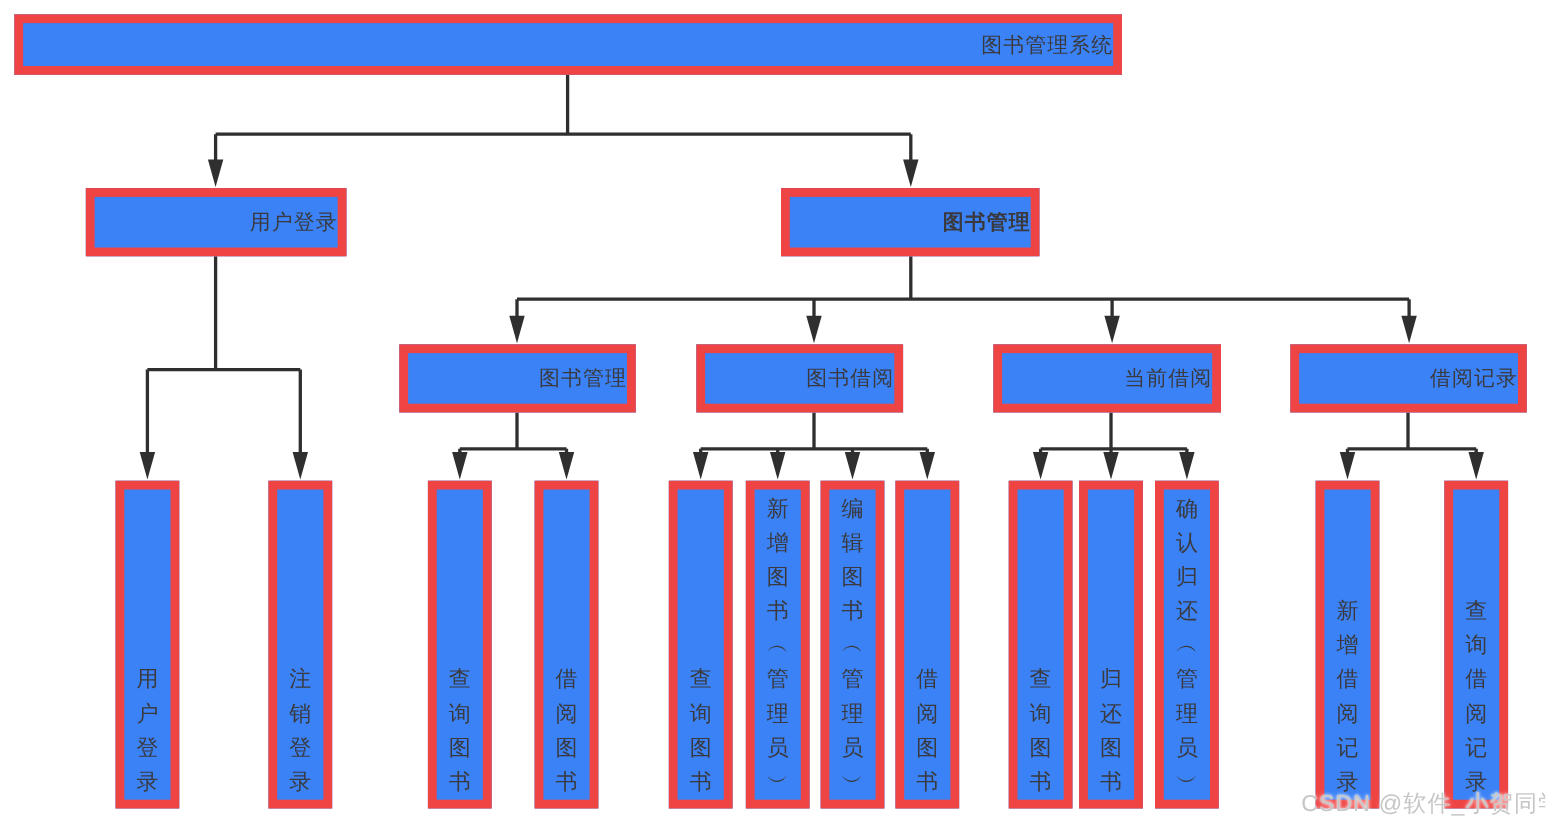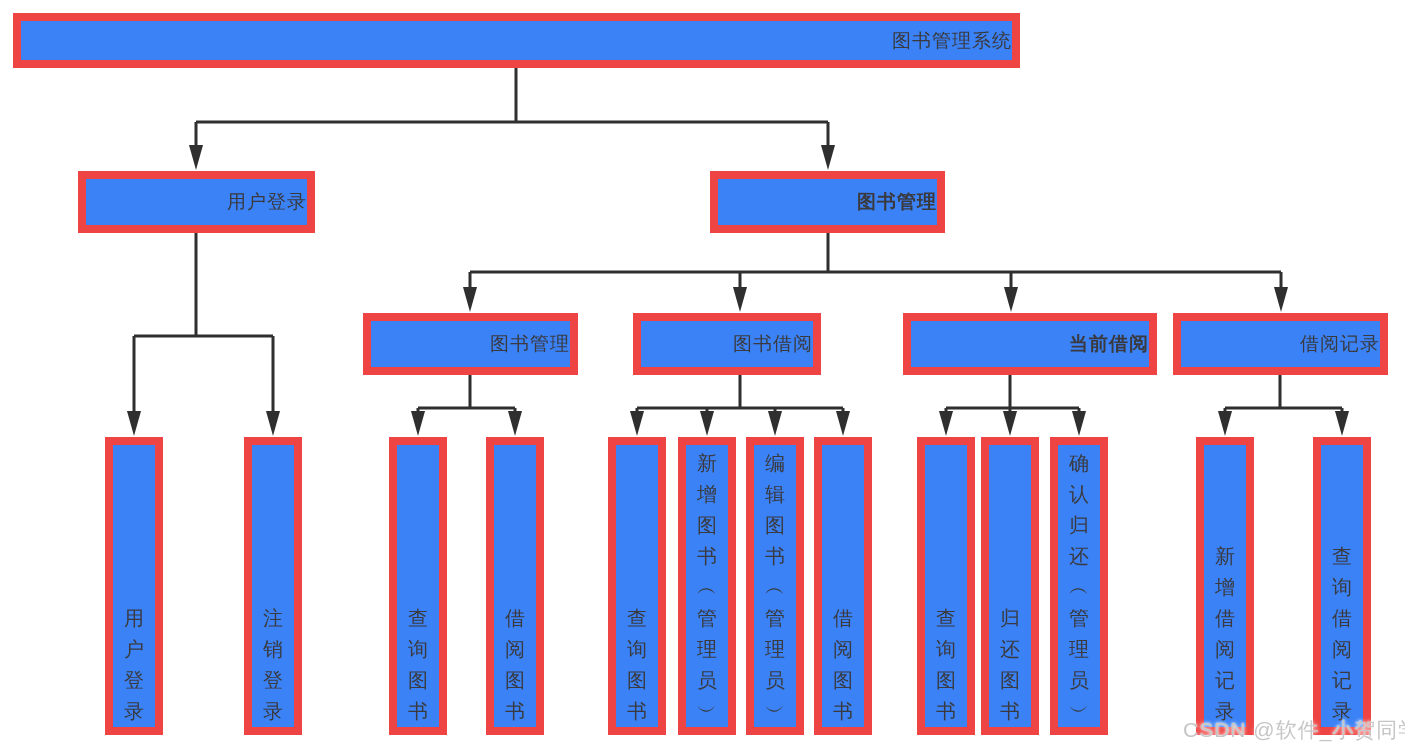--- a/index.html
+++ b/index.html
@@ -108,21 +108,21 @@
   <div class="node h" style="left:710px; top:171px; width:235px; height:62px;font-weight:bold;">
     <span class="lbl">图书管理</span>
   </div>
 
   <div class="node h" style="left:363px; top:313px; width:215px; height:62px;">
     <span class="lbl">图书管理</span>
   </div>
   <div class="node h" style="left:633px; top:313px; width:188px; height:62px;">
     <span class="lbl">图书借阅</span>
   </div>
-  <div class="node h" style="left:903px; top:313px; width:254px; height:62px;font-weight:bold;">
+  <div class="node h" style="left:903px; top:313px; width:207px; height:62px;">
     <span class="lbl">当前借阅</span>
   </div>
   <div class="node h" style="left:1173px; top:313px; width:215px; height:62px;">
     <span class="lbl">借阅记录</span>
   </div>
 
   <div class="node leaf" style="left:105px; top:437px; width:58px; height:298px;">
       <span class="vchar">用</span>
       <span class="vchar">户</span>
       <span class="vchar">登</span>

